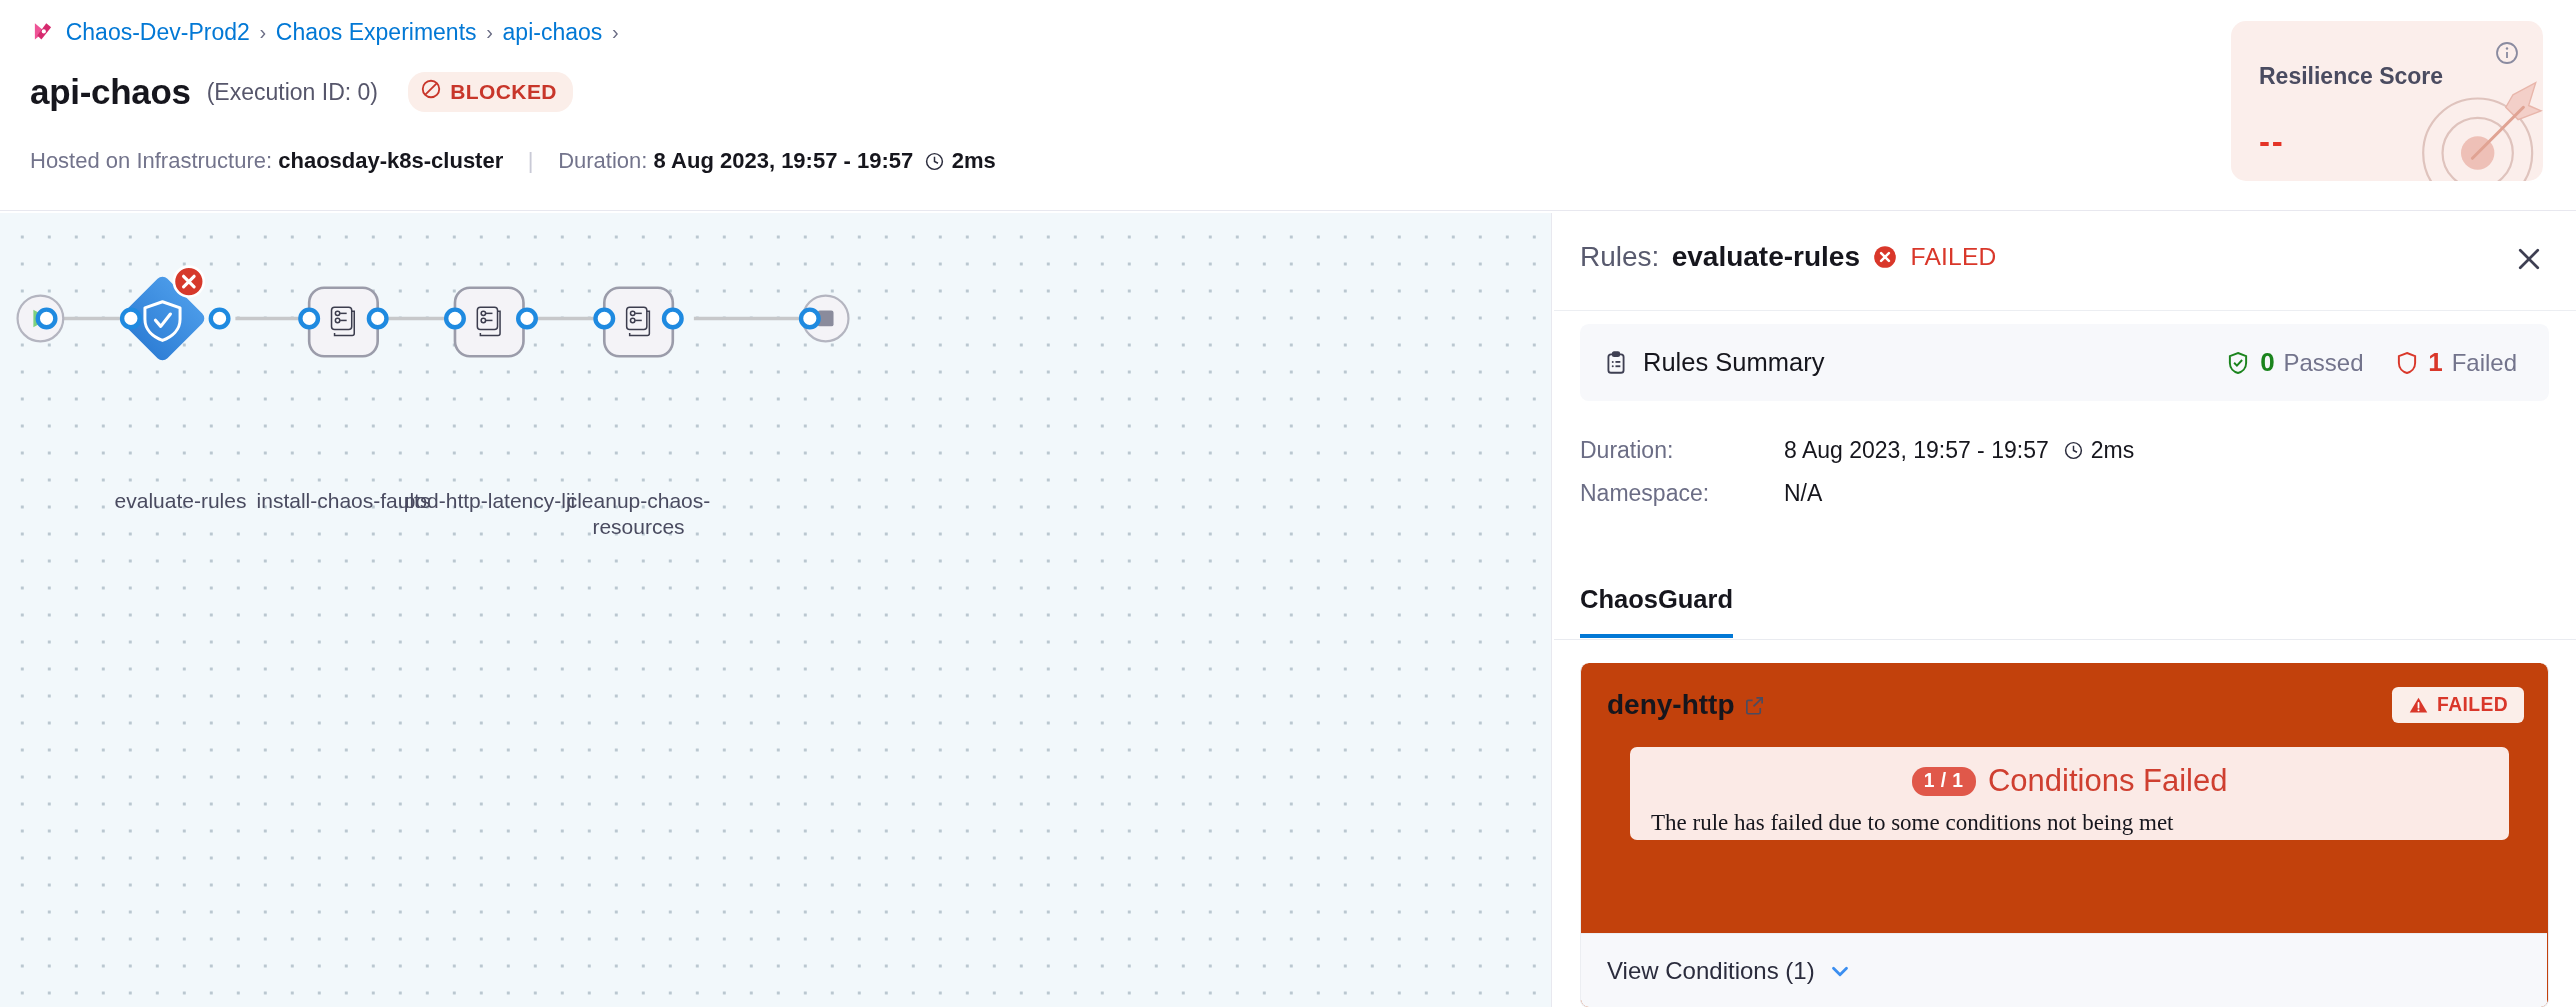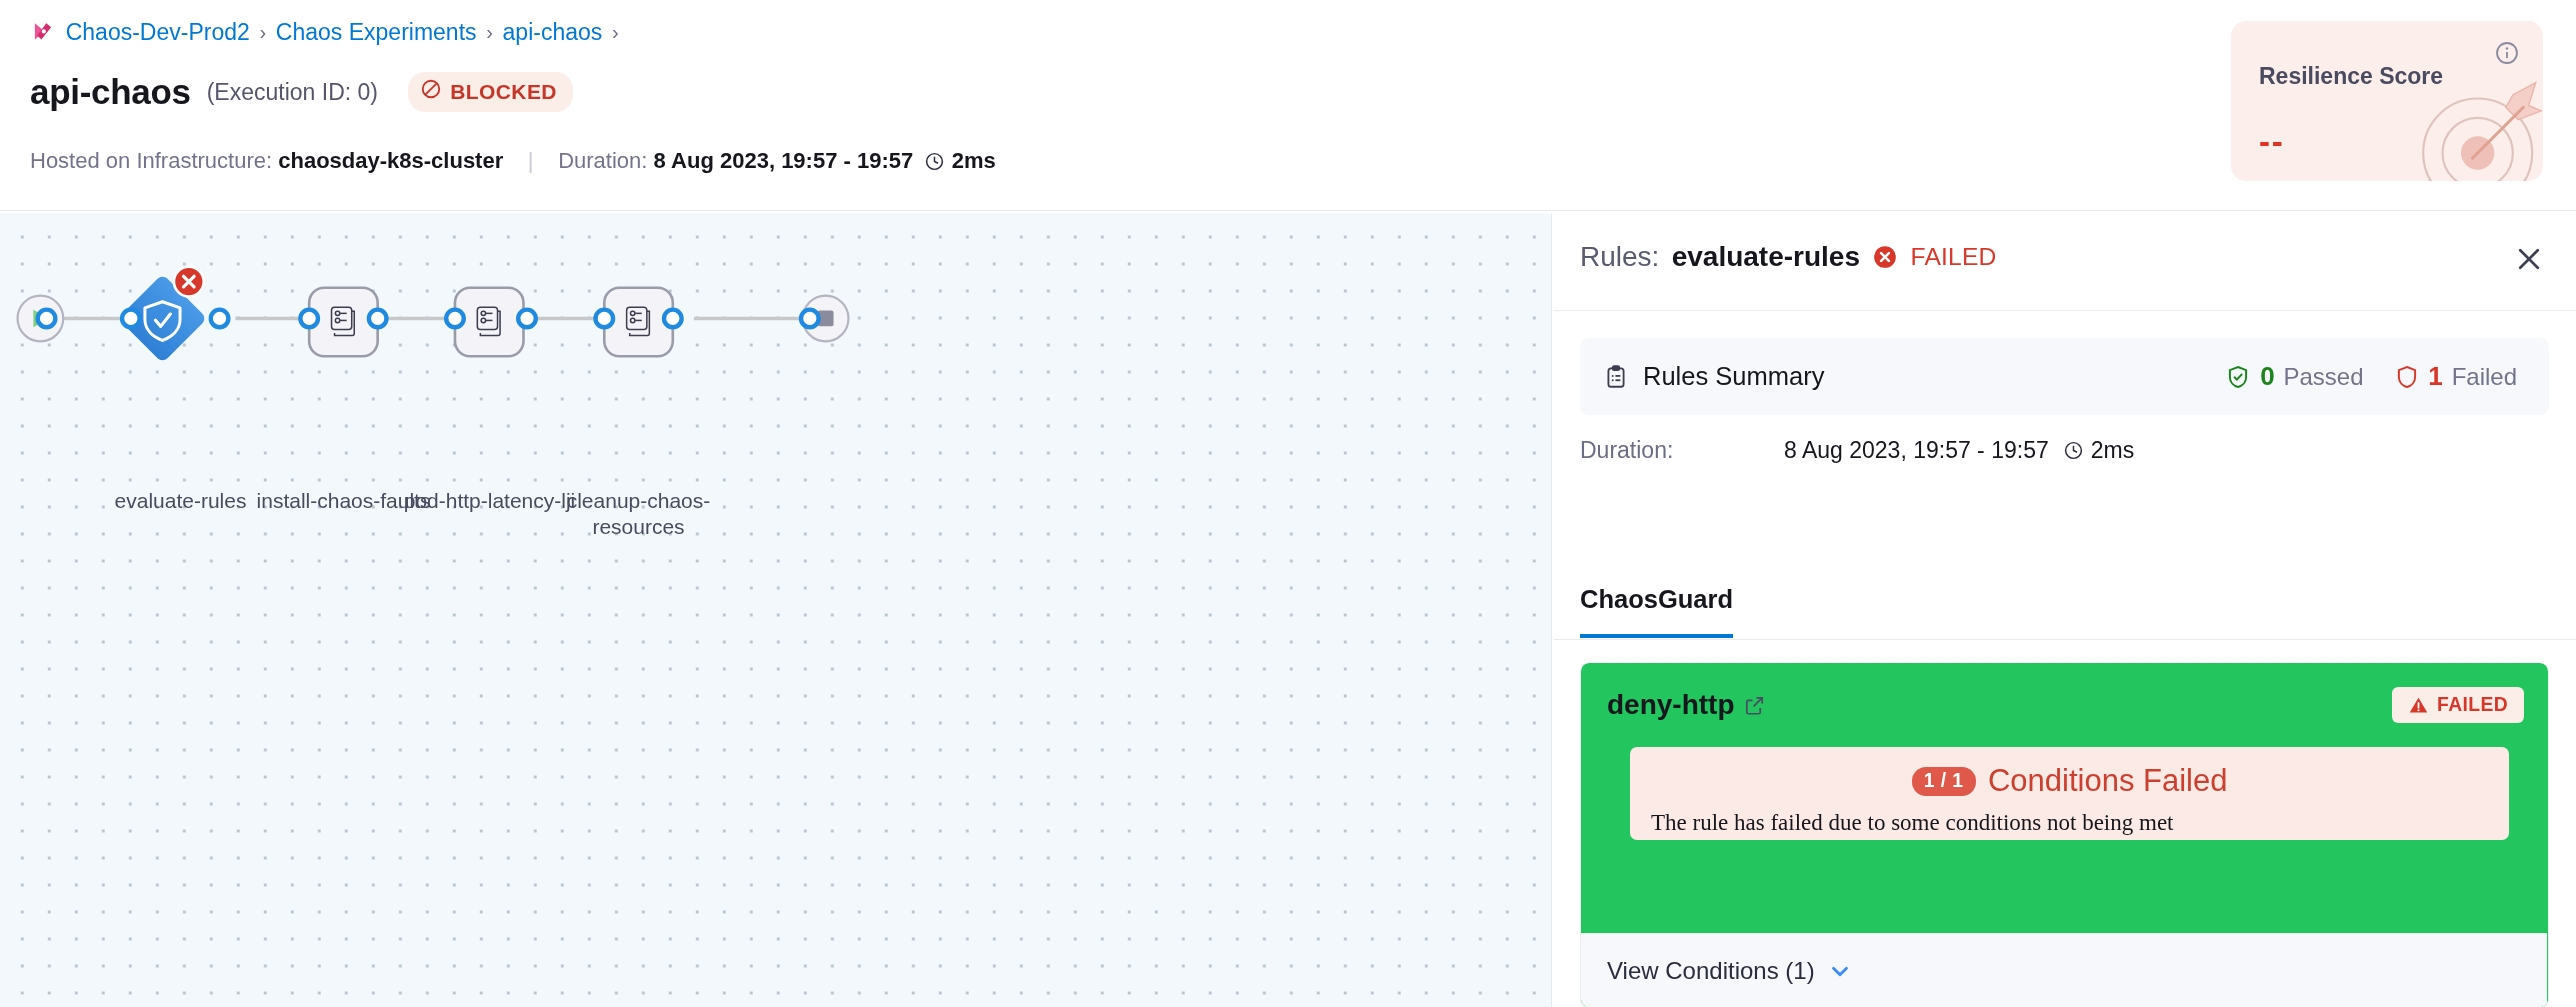--- a/index.html
+++ b/index.html
@@ -101,21 +101,21 @@
   }
   .panel-title b { color: #16161d; font-weight: 700; }
   .panel-status { color: #d9372a; font-size: 24.6px; font-weight: 400; letter-spacing:0.2px; }
   .panel-close {
     position: absolute; right: 26px; top: 24.6px;
     width: 42px; height: 42px; display:flex; align-items:center; justify-content:center;
     cursor: pointer;
   }
 
   .rules-card {
-    position: absolute; left: 26px; top: 125px;
+    position: absolute; left: 26px; top: 111px;
     width: 969px; height: 77px;
     background: #f7f8fb; border-radius: 8.8px;
     display: flex; align-items: center; justify-content: space-between;
     padding: 0 32px 0 23px;
   }
   .rules-left { display:flex; align-items:center; gap: 14px; font-size: 25.5px; color:#16161d; font-weight:400; }
   .rules-right { display:flex; align-items:center; gap: 30px; }
   .rules-stat { display:flex; align-items:center; gap: 8.8px; font-size: 24px; color:#73748c; }
   .stat-num { font-size: 26px; font-weight: 700; }
   .stat-pass { color:#1b841d; }
@@ -136,21 +136,21 @@
     position: absolute; left: 26px; top: 5.3px;
     font-size: 25.5px; font-weight: 700; color: #16161d;
     padding-bottom: 19.3px; cursor: pointer;
     border-bottom: 4.4px solid #0278d5;
   }
 
   .rule-card {
     position: absolute; left: 26px; top: 450px;
     width: 969px; height: 345px;
     border: 1.8px solid #eceef2; border-top: none; border-radius: 8.8px;
-    background: #22c55e; overflow: hidden;
+    background: #c2410c; overflow: hidden;
   }
   .rule-head {
     position: absolute; left: 0; top: 0; width: 966px; height: 84px;
     display:flex; align-items:center; justify-content: space-between;
     padding: 0 23px 0 26px;
   }
   .rule-name { display:flex; align-items:center; gap: 8.8px; font-size: 28px; font-weight: 700; color: #16161d; }
   .badge-failed {
     display:inline-flex; align-items:center; gap: 8px;
     background: #fbeee9; color: #d9372a;
@@ -405,20 +405,24 @@
         <span class="kv-val">
           <span>8 Aug 2023, 19:57 - 19:57</span>
           <span class="meta-clock">
             <svg width="21" height="21" viewBox="0 0 24 24" fill="none" stroke="#2b2c3d" stroke-width="1.7">
               <circle cx="12" cy="12" r="9"></circle>
                 <polyline points="12,6.5 12,12 16,14"></polyline>
             </svg>
           </span>
           <span>2ms</span>
         </span>
+      </div>
+      <div class="kv-row">
+        <span class="kv-key">Namespace:</span>
+        <span class="kv-val">N/A</span>
       </div>
     </div>
 
     <div class="tabs">
       <div class="tab">ChaosGuard</div>
     </div>
 
     <div class="rule-card">
       <div class="rule-head">
         <div class="rule-name">

